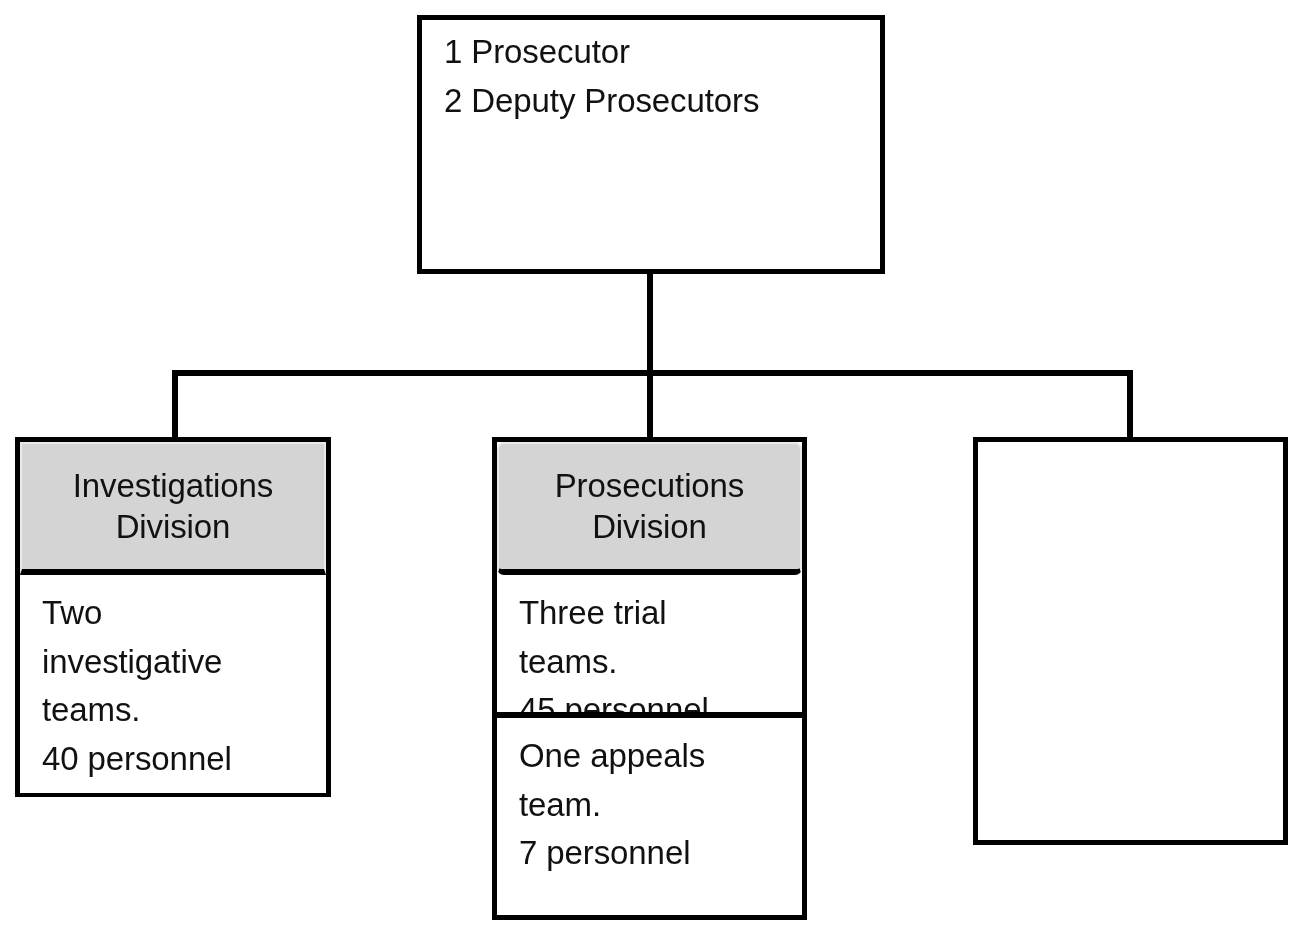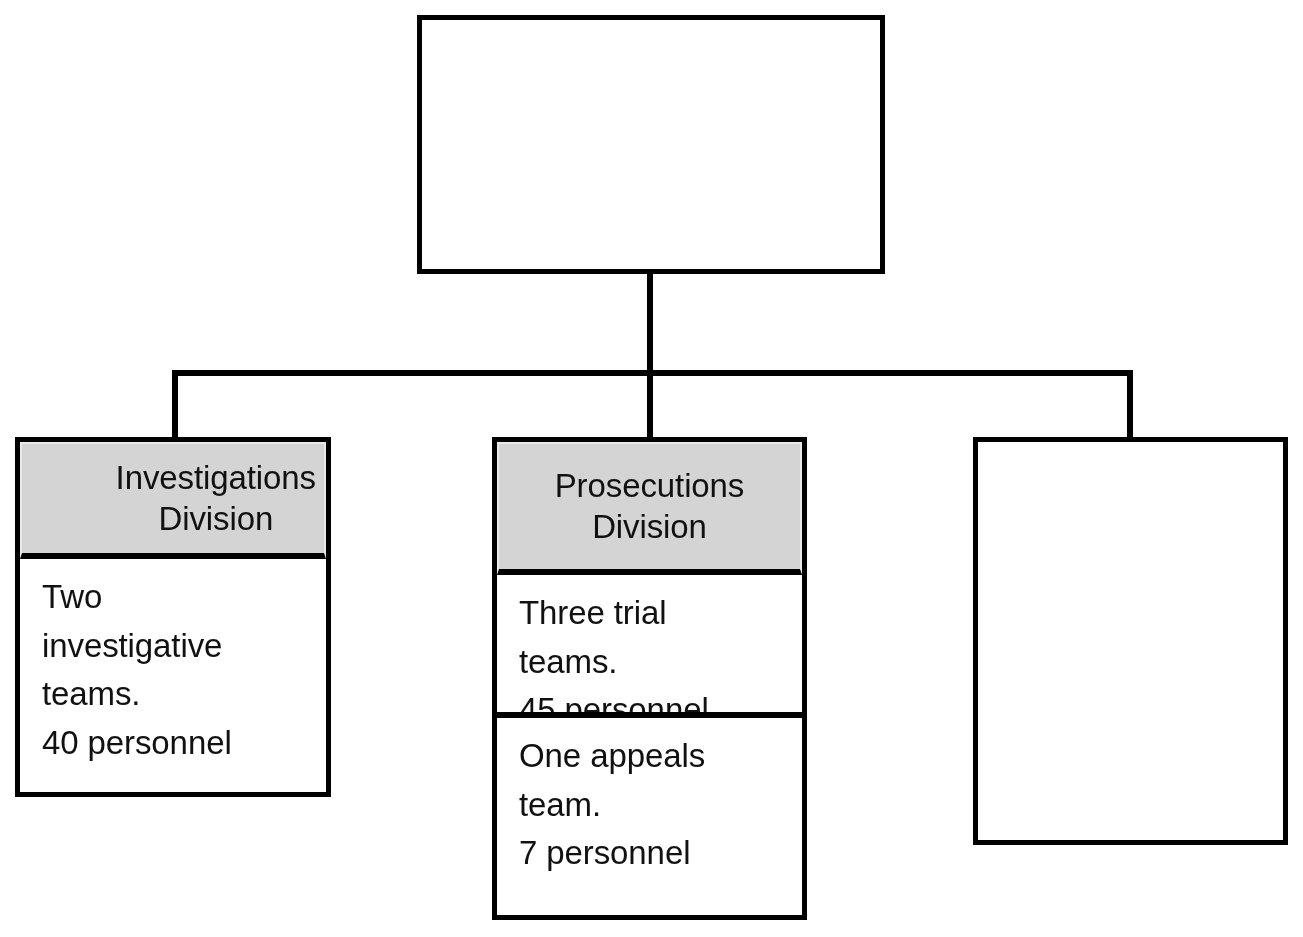--- a/index.html
+++ b/index.html
@@ -83,29 +83,29 @@
   #box-office-of-the-prosecutor .box-header { height: 131px; }
   #box-office-of-the-prosecutor .box-header .header-text { line-height: 1.24; }
   #box-office-of-the-prosecutor .box-body .body-text { padding-top: 8px; }
 
   #box-investigations-division {
     left: 15px;
     top: 437px;
     width: 316px;
     height: 360px;
   }
-  #box-investigations-division .box-header { height: 117px; justify-content: flex-end; }
+  #box-investigations-division .box-header { height: 133px; }
 
   #box-prosecutions-division {
     left: 492px;
     top: 437px;
     width: 315px;
     height: 483px;
   }
-  #box-prosecutions-division .box-header { height: 133px; }
+  #box-prosecutions-division .box-header { height: 133px; border-radius: 7px; }
   #box-prosecutions-division .box-body-first { height: 137px; flex: none; }
 
   #box-services-section {
     left: 973px;
     top: 437px;
     width: 315px;
     height: 408px;
   }
   #box-services-section .box-header { height: 133px; }
 
@@ -146,20 +146,24 @@
 
 <div id="chart-root">
 
   <div class="connector" id="connector-root-stem"></div>
   <div class="connector" id="connector-horizontal-bus"></div>
   <div class="connector" id="connector-drop-left"></div>
   <div class="connector" id="connector-drop-center"></div>
   <div class="connector" id="connector-drop-right"></div>
 
   <div class="org-box" id="box-office-of-the-prosecutor">
+    <div class="box-body">
+      <span class="body-text">1 Prosecutor
+2 Deputy Prosecutors</span>
+    </div>
   </div>
 
   <div class="org-box" id="box-investigations-division">
     <div class="box-header">
       <span class="header-text">Investigations
 Division</span>
     </div>
     <div class="box-body">
       <span class="body-text">Two
 investigative

